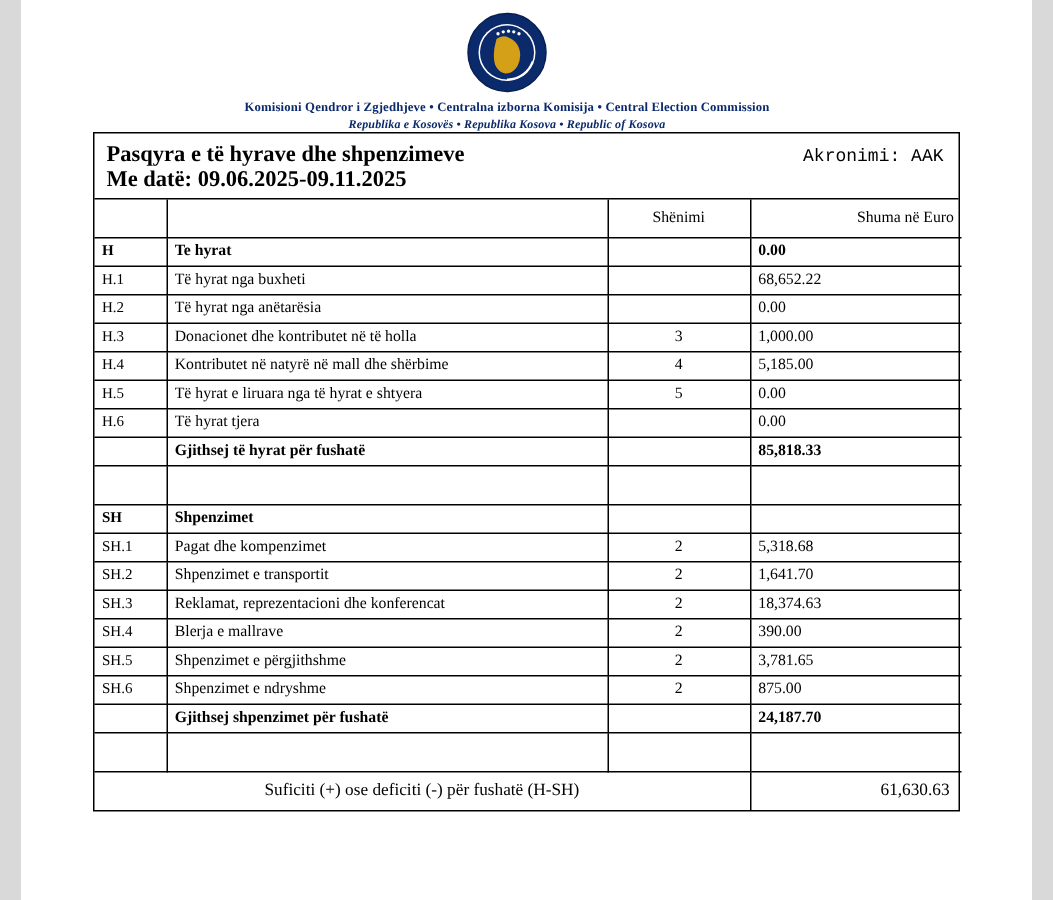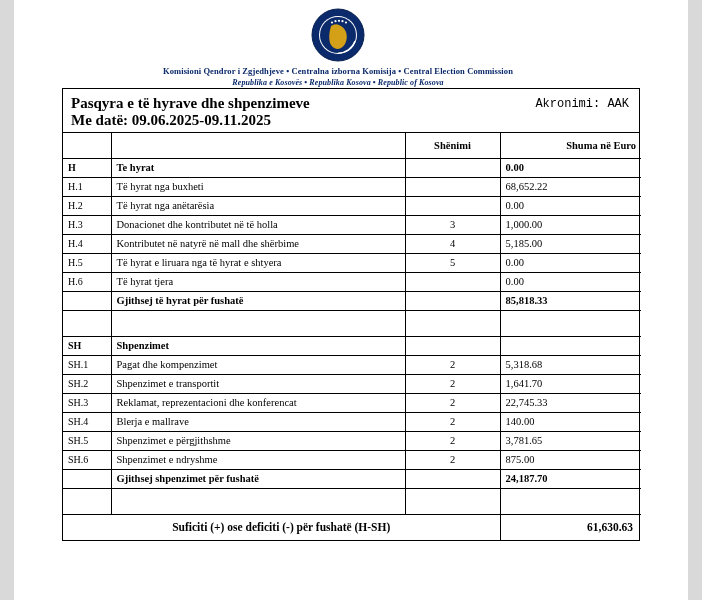--- a/index.html
+++ b/index.html
@@ -113,21 +113,21 @@
     border: 1px solid #000;
     padding: 3px 5px;
     height: 19px;
     box-sizing: border-box;
     vertical-align: middle;
     font-weight: normal;
   }
   table.fin thead th {
     border-top: none;
     border-bottom: 1.2px solid #000;
-    font-weight: bold;
+    font-weight: normal;
     font-size: 10.5px;
     height: 25px;
   }
   .th-blank { border-left: none !important; }
   .th-note { text-align: center; }
   .th-amt { text-align: right; padding-right: 8px; }
 
   td.code { font-size: 10px; }
   td.desc { font-size: 10.5px; }
   td.note { text-align: center; font-size: 10.5px; }
@@ -139,21 +139,21 @@
     height: 26px;
     border-left: 1px solid #000;
     border-right: 1px solid #000;
     border-top: 1px solid #000;
     border-bottom: 1px solid #000;
   }
   .total-row td {
     font-weight: bold;
   }
   tr.final td {
-    font-weight: bold;
+    font-weight: normal;
     font-size: 11.5px;
     height: 26px;
     border-bottom: none;
   }
   tr.final td.label {
     text-align: center;
   }
   tr.final td.spanamt {
     text-align: right;
     padding-right: 8px;
@@ -287,27 +287,27 @@
         <tr>
           <td class="code no-left">SH.2</td>
           <td class="desc">Shpenzimet e transportit</td>
           <td class="note">2</td>
           <td class="amt no-right">1,641.70</td>
         </tr>
         <tr>
           <td class="code no-left">SH.3</td>
           <td class="desc">Reklamat, reprezentacioni dhe konferencat</td>
           <td class="note">2</td>
-          <td class="amt no-right">22,745.33</td>
+          <td class="amt no-right">18,374.63</td>
         </tr>
         <tr>
           <td class="code no-left">SH.4</td>
           <td class="desc">Blerja e mallrave</td>
           <td class="note">2</td>
-          <td class="amt no-right">140.00</td>
+          <td class="amt no-right">390.00</td>
         </tr>
         <tr>
           <td class="code no-left">SH.5</td>
           <td class="desc">Shpenzimet e përgjithshme</td>
           <td class="note">2</td>
           <td class="amt no-right">3,781.65</td>
         </tr>
         <tr>
           <td class="code no-left">SH.6</td>
           <td class="desc">Shpenzimet e ndryshme</td>

